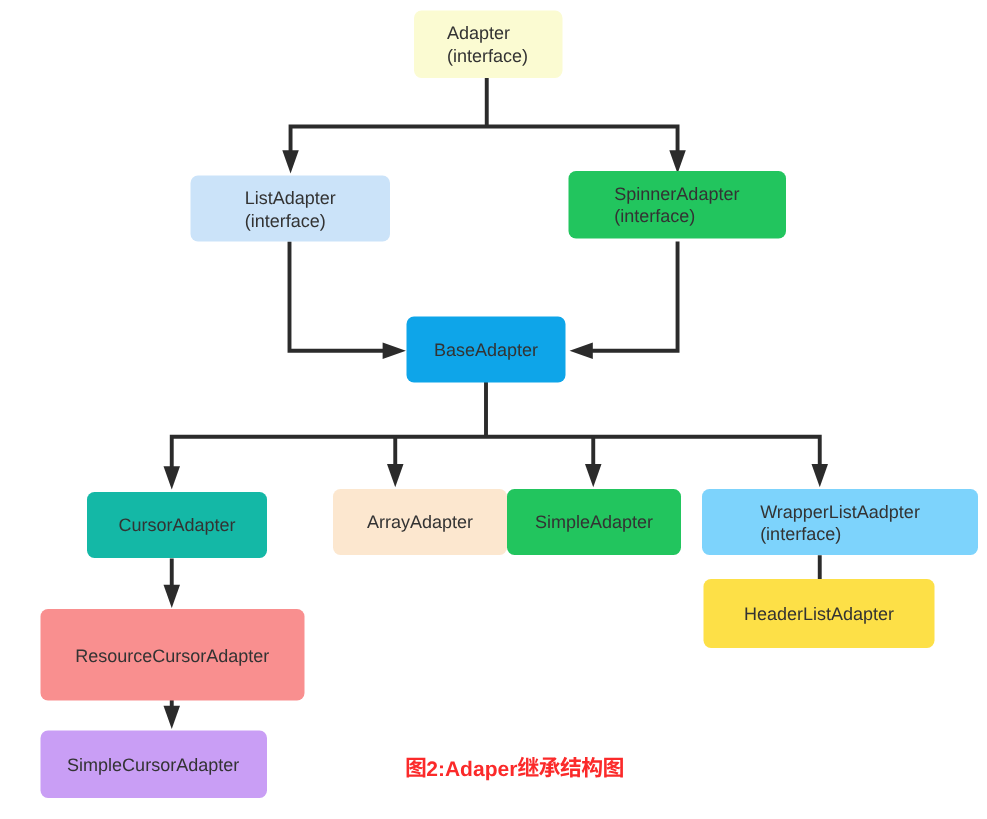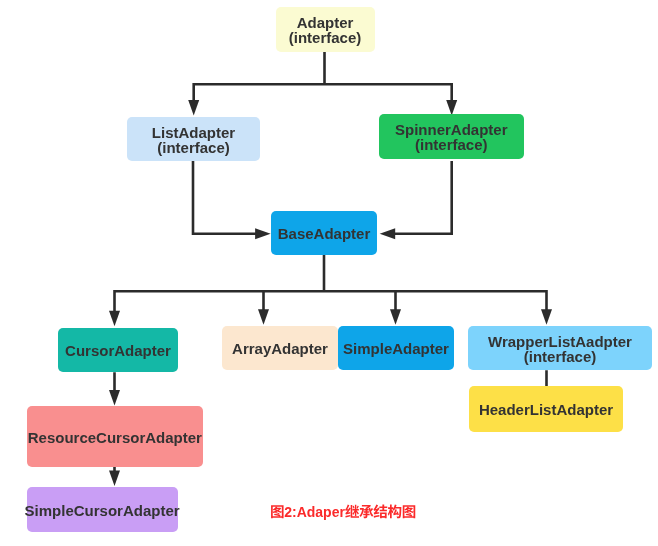--- a/index.html
+++ b/index.html
@@ -1,16 +1,16 @@
 <!DOCTYPE html>
 <html><head><meta charset="utf-8">
 <style>
 html,body{margin:0;padding:0}
 body{width:658px;height:546px;background:#fff;position:relative;overflow:hidden;font-family:"Liberation Sans",sans-serif}
-.box{position:absolute;box-sizing:border-box;padding-top:2px;border-radius:5px;display:flex;align-items:center;justify-content:center;text-align:center;font-weight:bold;font-size:15px;line-height:15.2px;color:#333}
+.box{position:absolute;box-sizing:border-box;padding-top:2px;border-radius:5px;display:flex;align-items:center;justify-content:center;font-weight:normal;font-size:12px;line-height:15.2px;color:#333}
 </style></head>
 <body>
 <svg width="658" height="546" viewBox="0 0 658 546" style="position:absolute;left:0;top:0">
     <g stroke="#2b2b2b" stroke-width="2.6" fill="none">
       <path d="M324.5 51 V85.6 M192.4 84.3 H453 M193.7 83 V101.1 M451.7 83 V101.1 M193 161 V233.8 H256.1 M451.7 161 V233.8 H394.7 M324 254.5 V292.5 M113.2 291.2 H547.8 M114.5 290 V311.8 M263.5 290 V310.3 M395.5 290 V310.3 M546.5 290 V310.3 M114.5 372.3 V390.9 M114.5 451 V471.5 M546.5 370.2 V389.9"></path>
     </g>
     <g fill="#2b2b2b">
       <polygon points="188.2,100.1 199.2,100.1 193.7,115.6"></polygon>
       <polygon points="446.2,100.1 457.2,100.1 451.7,115.6"></polygon>
       <polygon points="255.10000000000002,228.3 255.10000000000002,239.3 270.6,233.8"></polygon>
@@ -23,21 +23,21 @@
       <polygon points="109.0,470.5 120.0,470.5 114.5,486"></polygon>
       <polygon points="541.0,388.9 552.0,388.9 546.5,404.4"></polygon>
     </g>
   </svg>
 <div class="box" style="left:275.5px;top:7px;width:99px;height:44.5px;background:#fbfbd2">Adapter<br>(interface)</div>
 <div class="box" style="left:127px;top:116.5px;width:133px;height:44.5px;background:#cbe3f9">ListAdapter<br>(interface)</div>
 <div class="box" style="left:378.5px;top:114px;width:145.5px;height:44.5px;background:#22c55e">SpinnerAdapter<br>(interface)</div>
 <div class="box" style="left:271px;top:210.5px;width:106px;height:44px;background:#0ea5e9">BaseAdapter</div>
 <div class="box" style="left:58px;top:327.5px;width:120px;height:44.5px;background:#14b8a6">CursorAdapter</div>
 <div class="box" style="left:222px;top:326px;width:116px;height:44.2px;background:#fce7cf">ArrayAdapter</div>
-<div class="box" style="left:338px;top:326px;width:116px;height:44.2px;background:#0ea5e9">SimpleAdapter</div>
+<div class="box" style="left:338px;top:326px;width:116px;height:44.2px;background:#22c55e">SimpleAdapter</div>
 <div class="box" style="left:468px;top:326px;width:184px;height:44.2px;background:#7dd3fc">WrapperListAadpter<br>(interface)</div>
 <div class="box" style="left:26.6px;top:406px;width:176.5px;height:61px;background:#f98f8f">ResourceCursorAdapter</div>
 <div class="box" style="left:26.6px;top:487px;width:151px;height:45px;background:#c99ef5">SimpleCursorAdapter</div>
 <div class="box" style="left:469px;top:386px;width:154px;height:46px;background:#fde047">HeaderListAdapter</div>
 <svg width="150" height="22" viewBox="0 0 150 22" style="position:absolute;left:270px;top:502px">
     <path transform="translate(0,15) scale(0.0146,-0.0146)" fill="#fb2a2a" d="M72 811V-90H187V-54H809V-90H930V811ZM266 139C400 124 565 86 665 51H187V349C204 325 222 291 230 268C285 281 340 298 395 319L358 267C442 250 548 214 607 186L656 260C599 285 505 314 425 331C452 343 480 355 506 369C583 330 669 300 756 281C767 303 789 334 809 356V51H678L729 132C626 166 457 203 320 217ZM404 704C356 631 272 559 191 514C214 497 252 462 270 442C290 455 310 470 331 487C353 467 377 448 402 430C334 403 259 381 187 367V704ZM415 704H809V372C740 385 670 404 607 428C675 475 733 530 774 592L707 632L690 627H470C482 642 494 658 504 673ZM502 476C466 495 434 516 407 539H600C572 516 538 495 502 476Z"></path>
     <text x="14.2" y="15" font-family="Liberation Sans" font-weight="bold" font-size="14" fill="#fb2a2a">2:Adaper</text>
     <path transform="translate(74.9,15) scale(0.0146,-0.0146)" fill="#fb2a2a" d="M31 75 51 -35C144 -11 263 19 376 48L364 145C242 118 115 90 31 75ZM859 777C847 723 822 645 800 595L868 572C893 619 925 691 953 755ZM531 756C550 699 572 624 580 576L660 597C650 645 627 718 607 775ZM396 814V587L302 644C285 608 266 572 246 537L162 531C217 612 270 713 305 806L193 858C162 741 98 615 77 583C57 550 40 529 19 522C33 493 52 436 58 413V414C73 421 97 428 183 438C150 390 122 352 107 336C76 299 54 277 29 271C41 242 58 191 64 169C89 184 129 196 362 241C361 265 362 309 366 340L215 315C281 396 344 491 396 584V-51H968V53H505V814ZM685 842V546H524V446H656C622 368 572 288 521 240C537 213 560 169 569 139C612 183 652 250 685 323V77H783V342C823 280 868 207 889 163L962 241C939 274 846 392 799 446H957V546H783V842Z"></path>
     <path transform="translate(89.10000000000001,15) scale(0.0146,-0.0146)" fill="#fb2a2a" d="M281 229V128H444V50C444 35 438 31 420 30C403 30 344 30 290 32C307 1 326 -49 332 -82C413 -82 471 -80 512 -61C553 -43 566 -12 566 49V128H720V229H566V288H674V389H566V442H656V543H566V570C664 623 757 697 824 770L742 830L716 824H191V715H598C552 678 497 642 444 617V543H346V442H444V389H326V288H444V229ZM56 609V501H211C178 325 113 175 21 90C47 72 91 26 109 -1C222 111 307 324 341 587L267 613L246 609ZM763 634 660 617C696 360 757 139 892 14C911 45 950 91 977 112C906 171 855 265 819 376C865 424 919 486 965 541L870 616C849 579 818 536 787 496C777 541 769 587 763 634Z"></path>
     <path transform="translate(103.30000000000001,15) scale(0.0146,-0.0146)" fill="#fb2a2a" d="M26 73 45 -50C152 -27 292 0 423 29L413 141C273 115 125 88 26 73ZM57 419C74 426 99 433 189 443C155 398 126 363 110 348C76 312 54 291 26 285C40 252 60 194 66 170C95 185 140 197 412 245C408 271 405 317 406 349L233 323C304 402 373 494 429 586L323 655C305 620 284 584 263 550L178 544C234 619 288 711 328 800L204 851C167 739 100 622 78 592C56 562 38 542 16 536C31 503 51 444 57 419ZM622 850V727H411V612H622V502H438V388H932V502H747V612H956V727H747V850ZM462 314V-89H579V-46H791V-85H914V314ZM579 62V206H791V62Z"></path>

